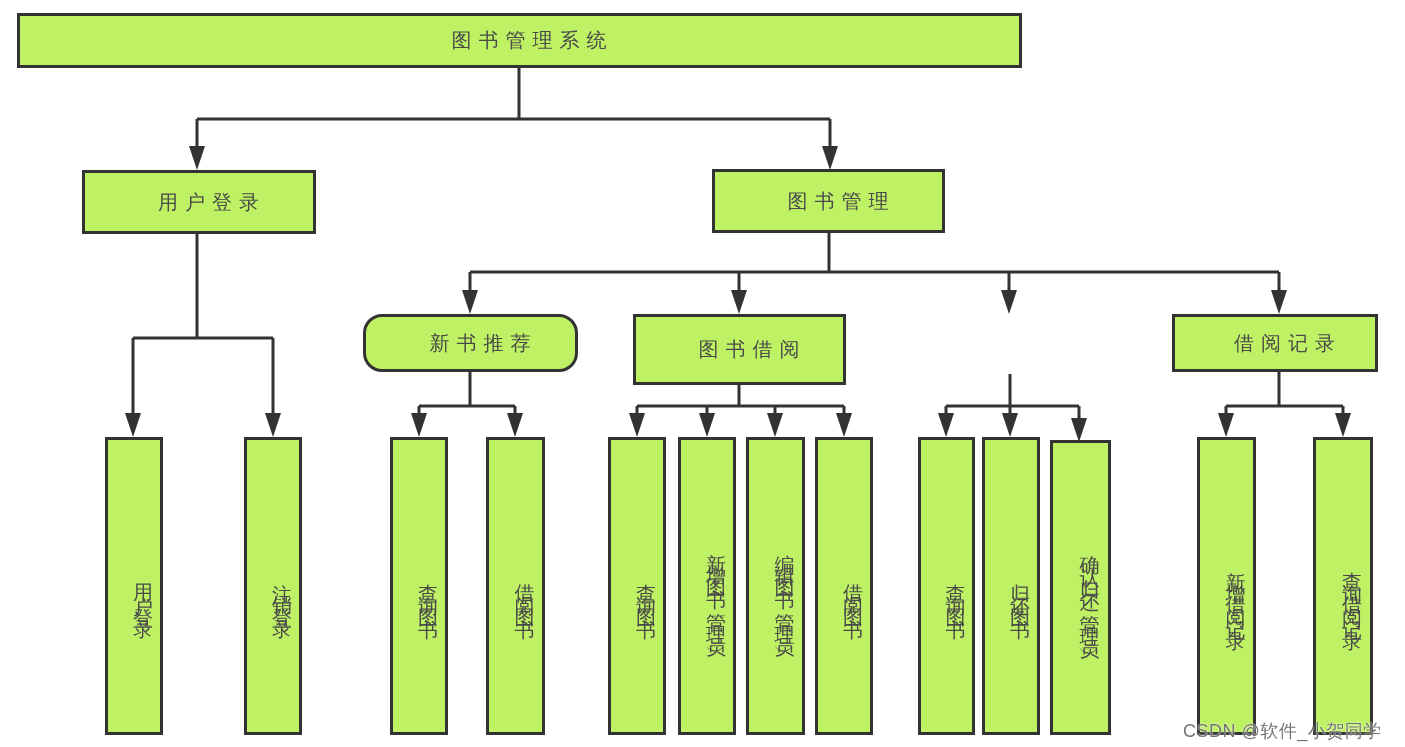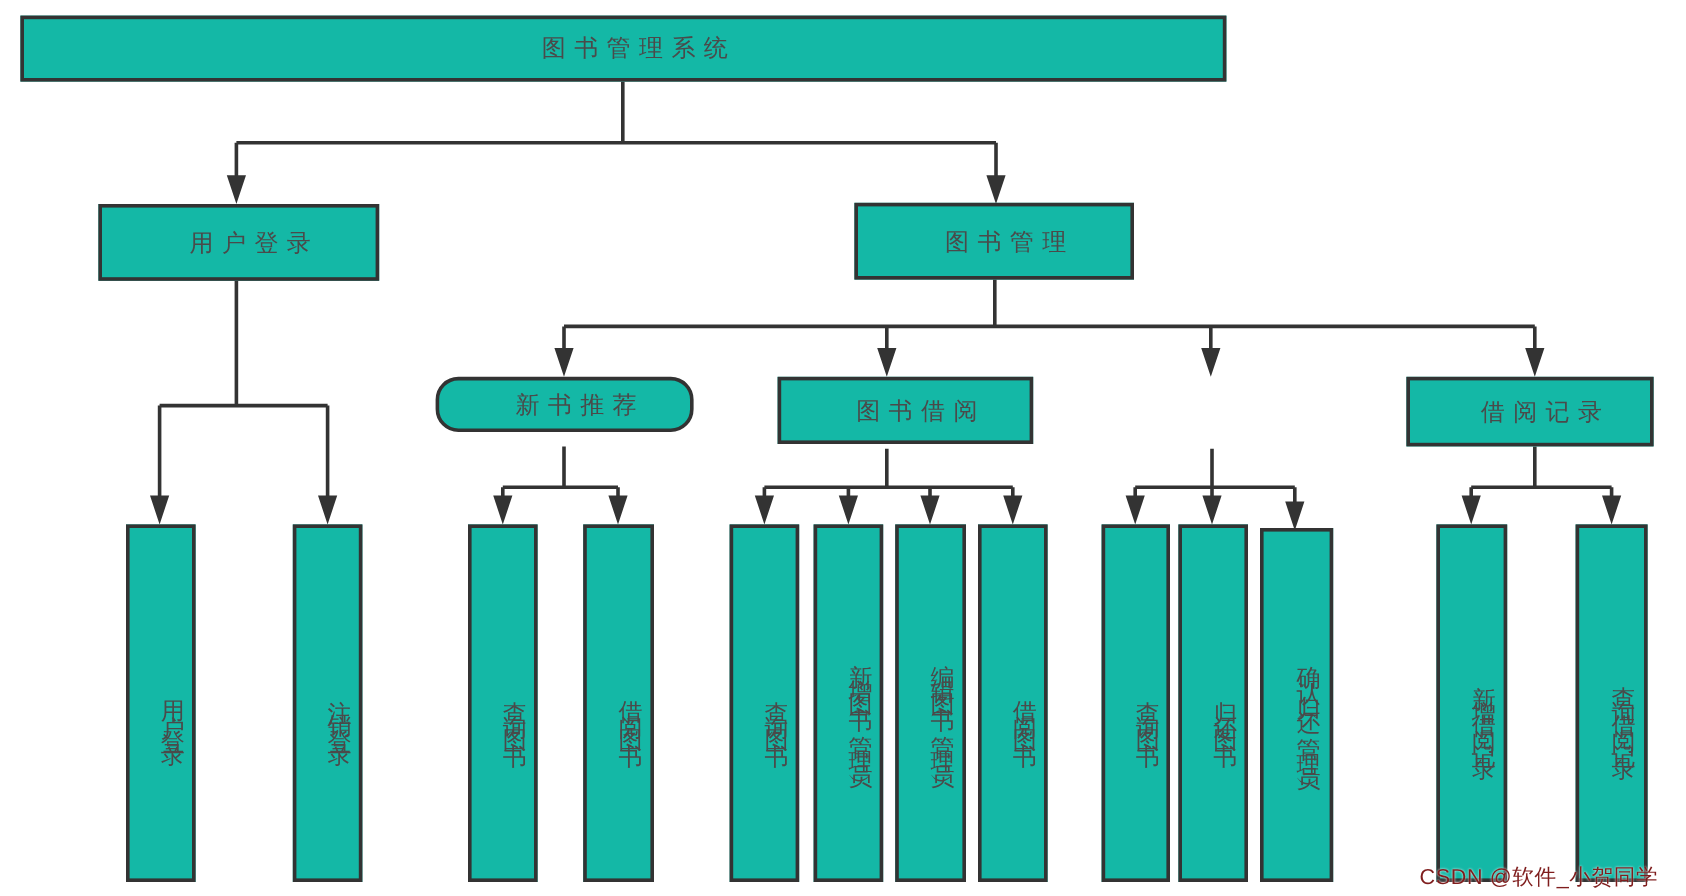--- a/index.html
+++ b/index.html
@@ -11,21 +11,21 @@
     font-family: "Liberation Sans", sans-serif;
   }
   .stage { position: absolute; inset: 0; }
   svg.connectors {
     position: absolute; left: 0; top: 0;
     width: 1405px; height: 747px;
     pointer-events: none;
   }
   .node {
     position: absolute;
-    background: #14b8a6;
+    background: #bef264;
     border: 3px solid #333333;
     display: flex;
     align-items: center;
     justify-content: center;
     color: #4a4a4a;
     padding-left: 19px;
   }
   .hlabel {
     font-size: 20px;
     letter-spacing: 7px;
@@ -38,21 +38,21 @@
     font-size: 20px;
     letter-spacing: 12px;
     line-height: 1.1;
     margin-bottom: -12px;
     white-space: nowrap;
   }
   .watermark {
     position: absolute;
     left: 1183px; top: 719px;
     font-size: 18px;
-    color: #7f1d1d;
+    color: #737373;
     letter-spacing: 0.5px;
     white-space: nowrap;
     z-index: 5;
     text-shadow: 0 0 2px #ffffff;
   }
 </style>
 </head>
 <body>
 
 <div class="stage">
@@ -90,24 +90,24 @@
     <span class="hlabel">图书管理系统</span>
   </div>
 
   <div class="node" style="left:82px; top:170px; width:234px; height:64px;">
     <span class="hlabel">用户登录</span>
   </div>
   <div class="node" style="left:712px; top:169px; width:233px; height:64px;">
     <span class="hlabel">图书管理</span>
   </div>
 
-  <div class="node" style="left:363px; top:314px; width:215px; height:46px;border-radius:19px;">
+  <div class="node" style="left:363px; top:314px; width:215px; height:58px;border-radius:19px;">
     <span class="hlabel">新书推荐</span>
   </div>
-  <div class="node" style="left:633px; top:314px; width:213px; height:56px;margin-left:15px;">
+  <div class="node" style="left:633px; top:314px; width:213px; height:71px;">
     <span class="hlabel">图书借阅</span>
   </div>
   <div class="node" style="left:1172px; top:314px; width:206px; height:58px;">
     <span class="hlabel">借阅记录</span>
   </div>
 
   <div class="node" style="left:105px; top:437px; width:58px; height:298px;">
     <span class="vlabel">用户登录</span>
   </div>
   <div class="node" style="left:244px; top:437px; width:58px; height:298px;">

